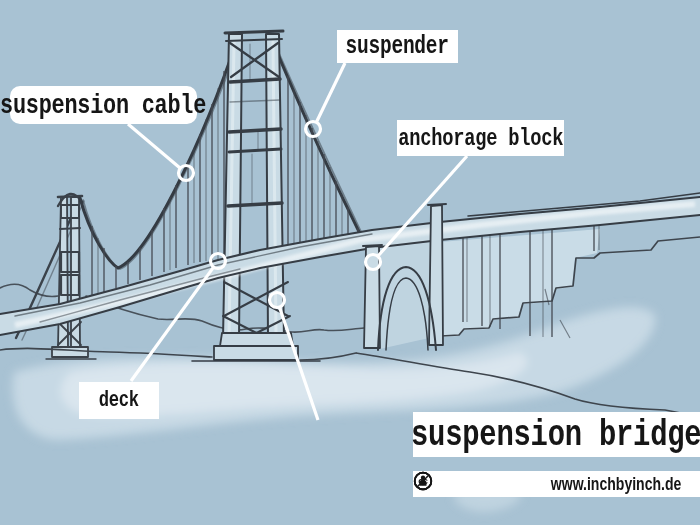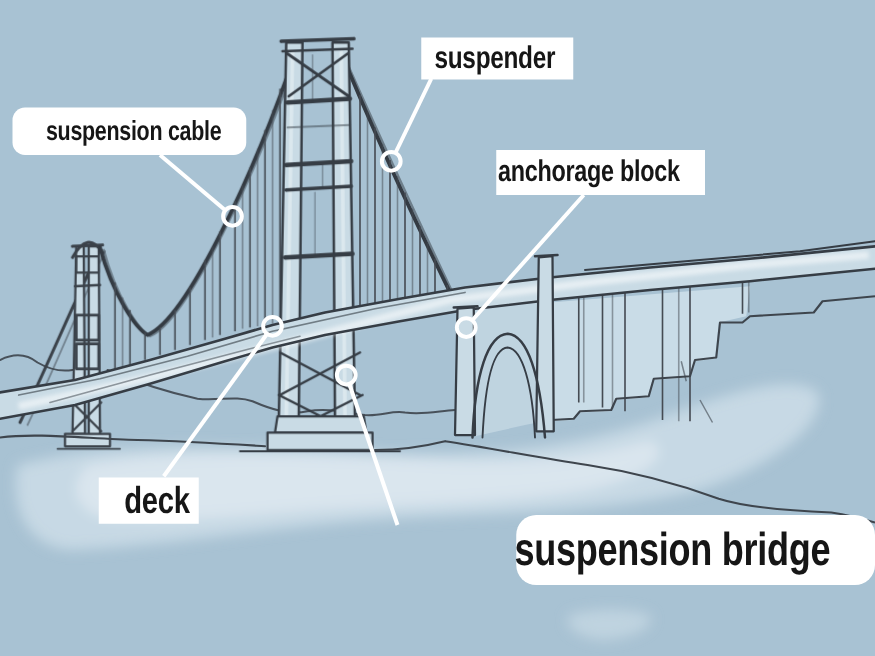--- a/index.html
+++ b/index.html
@@ -4,30 +4,30 @@
 <style>
   html,body{margin:0;padding:0;}
   .stage{
     position:relative;width:700px;height:525px;overflow:hidden;
     background:var(--color-background,#a8c2d3);
     font-family:"Liberation Sans",sans-serif;
   }
   .stage svg{position:absolute;left:0;top:0;}
   .box{
     position:absolute;background:var(--color-label_bg,#ffffff);
-    display:flex;align-items:center;justify-content:flex-end;
-    color:var(--color-label_text,#161616);font-weight:bold;
+    display:flex;align-items:center;justify-content:center;
+    color:var(--color-label_text,#161616);font-weight:bold;font-family:Liberation Mono, monospace;
   }
   .box .t{display:inline-block;transform:scaleX(.78);transform-origin:center;white-space:nowrap;letter-spacing:-.3px;}
-  .lbl-suspension-cable{left:10px;top:86px;width:187px;height:38px;font-size:22px;border-radius:10px;}
+  .lbl-suspension-cable{left:10px;top:86px;width:187px;height:38px;font-size:28px;border-radius:10px;}
   .lbl-suspender{left:337px;top:30px;width:121px;height:33px;font-size:25px;}
   .lbl-anchorage-block{left:397px;top:120px;width:167px;height:36px;font-size:24px;}
-  .lbl-deck{left:79px;top:382px;width:80px;height:37px;font-size:30px;}
+  .lbl-deck{left:79px;top:382px;width:80px;height:37px;font-size:22px;}
   .lbl-pylon{left:283px;top:421px;width:95px;height:38px;font-size:26px;}
-  .title-box{left:413px;top:412px;width:287px;height:56px;font-size:37px;border-radius:16px;}
+  .title-box{left:413px;top:412px;width:287px;height:45px;font-size:37px;}
   .credit-bar{
     position:absolute;left:413px;top:471px;width:287px;height:26px;
     background:var(--color-label_bg,#ffffff);display:flex;align-items:center;
     justify-content:flex-end;gap:13px;padding-right:0;box-sizing:border-box;
   }
   .credit-bar .url{
     font-weight:bold;font-size:18px;color:var(--color-label_text,#161616);
     display:inline-block;transform:scaleX(.78);transform-origin:right center;white-space:nowrap;
   }
   .cc-icons{display:flex;align-items:center;gap:2px;padding-right:6px;}
@@ -215,14 +215,33 @@
     <span class="t">anchorage block</span>
   </div>
   <div class="box lbl-deck">
     <span class="t">deck</span>
   </div>
 
   <div class="box title-box">
     <span class="t">suspension bridge</span>
   </div>
 
+  <div class="credit-bar">
+    <span class="url">www.inchbyinch.de</span>
+    <span class="cc-icons">
+      <svg width="20" height="20" viewBox="0 0 24 24">
+        <circle cx="12" cy="12" r="10" fill="none" stroke="#161616" stroke-width="2"></circle>
+        <text x="12" y="15.8" text-anchor="middle" font-size="10.5" font-weight="bold" font-family="Liberation Sans, sans-serif" fill="#161616">cc</text>
+      </svg>
+      <svg width="20" height="20" viewBox="0 0 24 24">
+        <circle cx="12" cy="12" r="10" fill="none" stroke="#161616" stroke-width="2"></circle>
+        <circle cx="12" cy="8" r="2.6" fill="#161616"></circle>
+        <path d="M7.8,17.8 L7.8,14.4 A4.2,3.6 0 0 1 16.2,14.4 L16.2,17.8 Z" fill="#161616"></path>
+      </svg>
+      <svg width="20" height="20" viewBox="0 0 24 24">
+        <circle cx="12" cy="12" r="10" fill="none" stroke="#161616" stroke-width="2"></circle>
+        <text x="12" y="16.2" text-anchor="middle" font-size="11.5" font-weight="bold" font-family="Liberation Sans, sans-serif" fill="#161616">$</text>
+        <line x1="18.2" y1="5.8" x2="5.8" y2="18.2" stroke="#161616" stroke-width="1.8"></line>
+      </svg>
+    </span>
+  </div>
 
 </div>
 
 </body></html>

